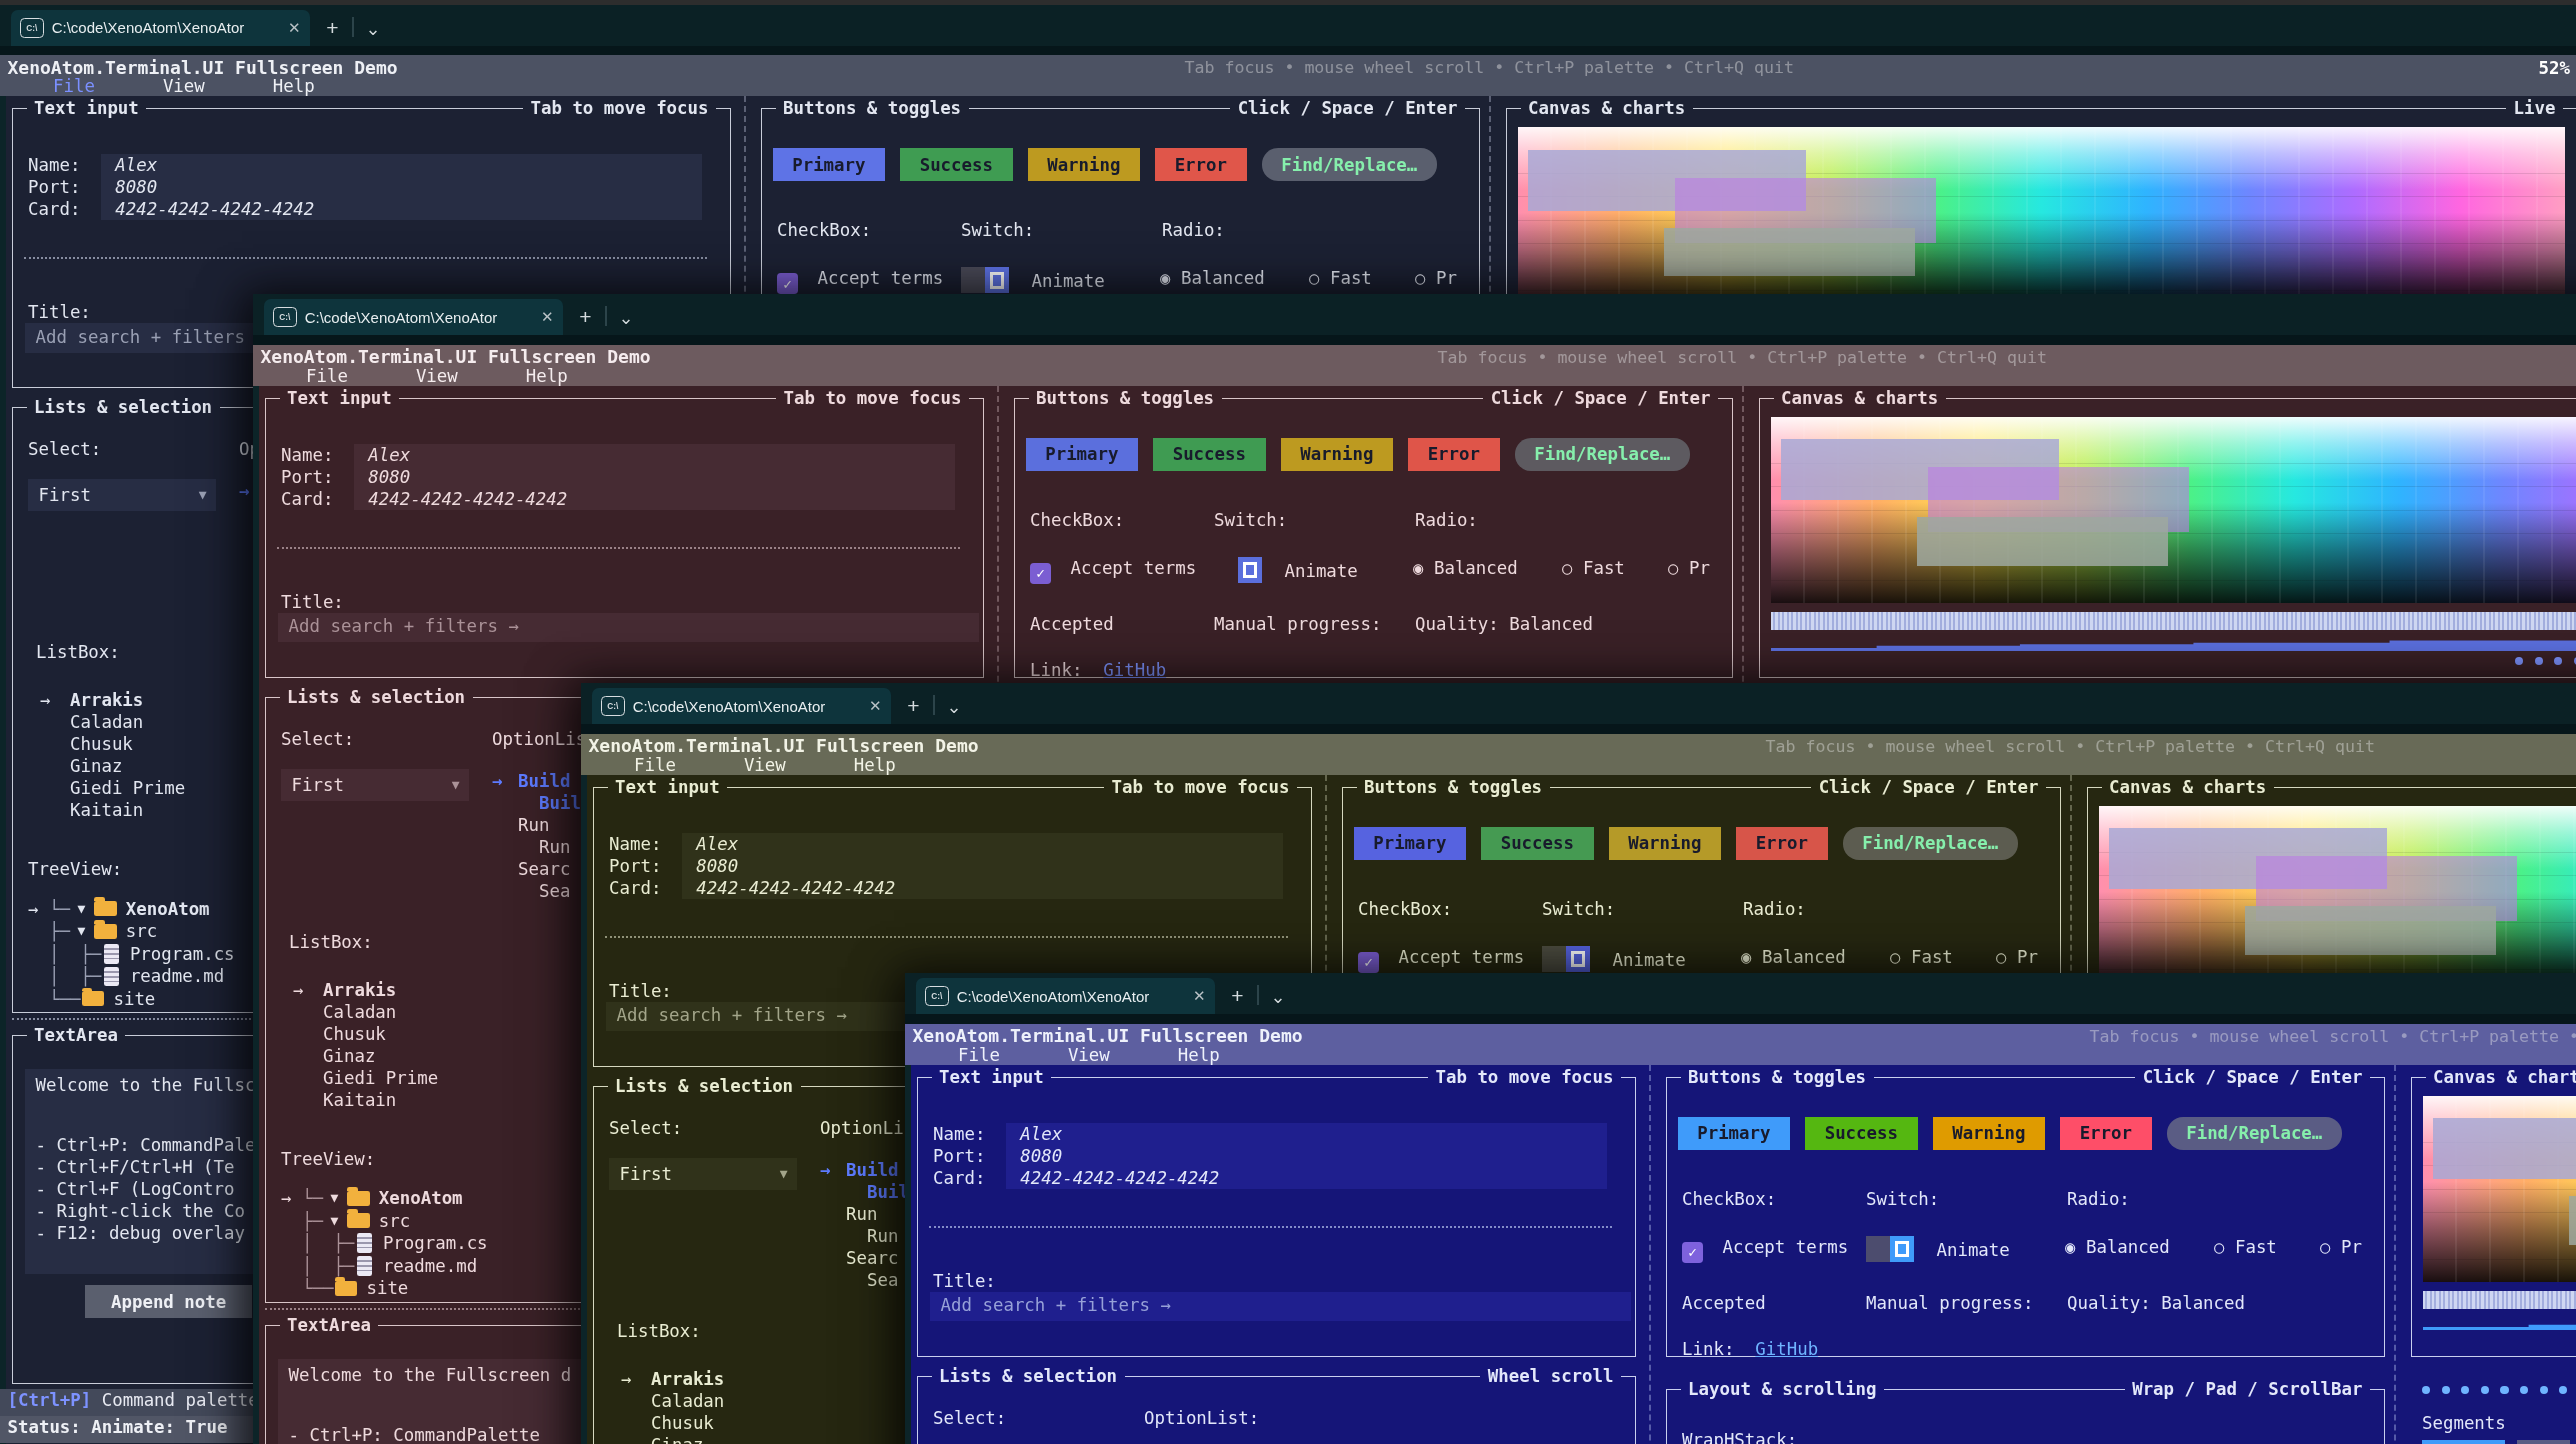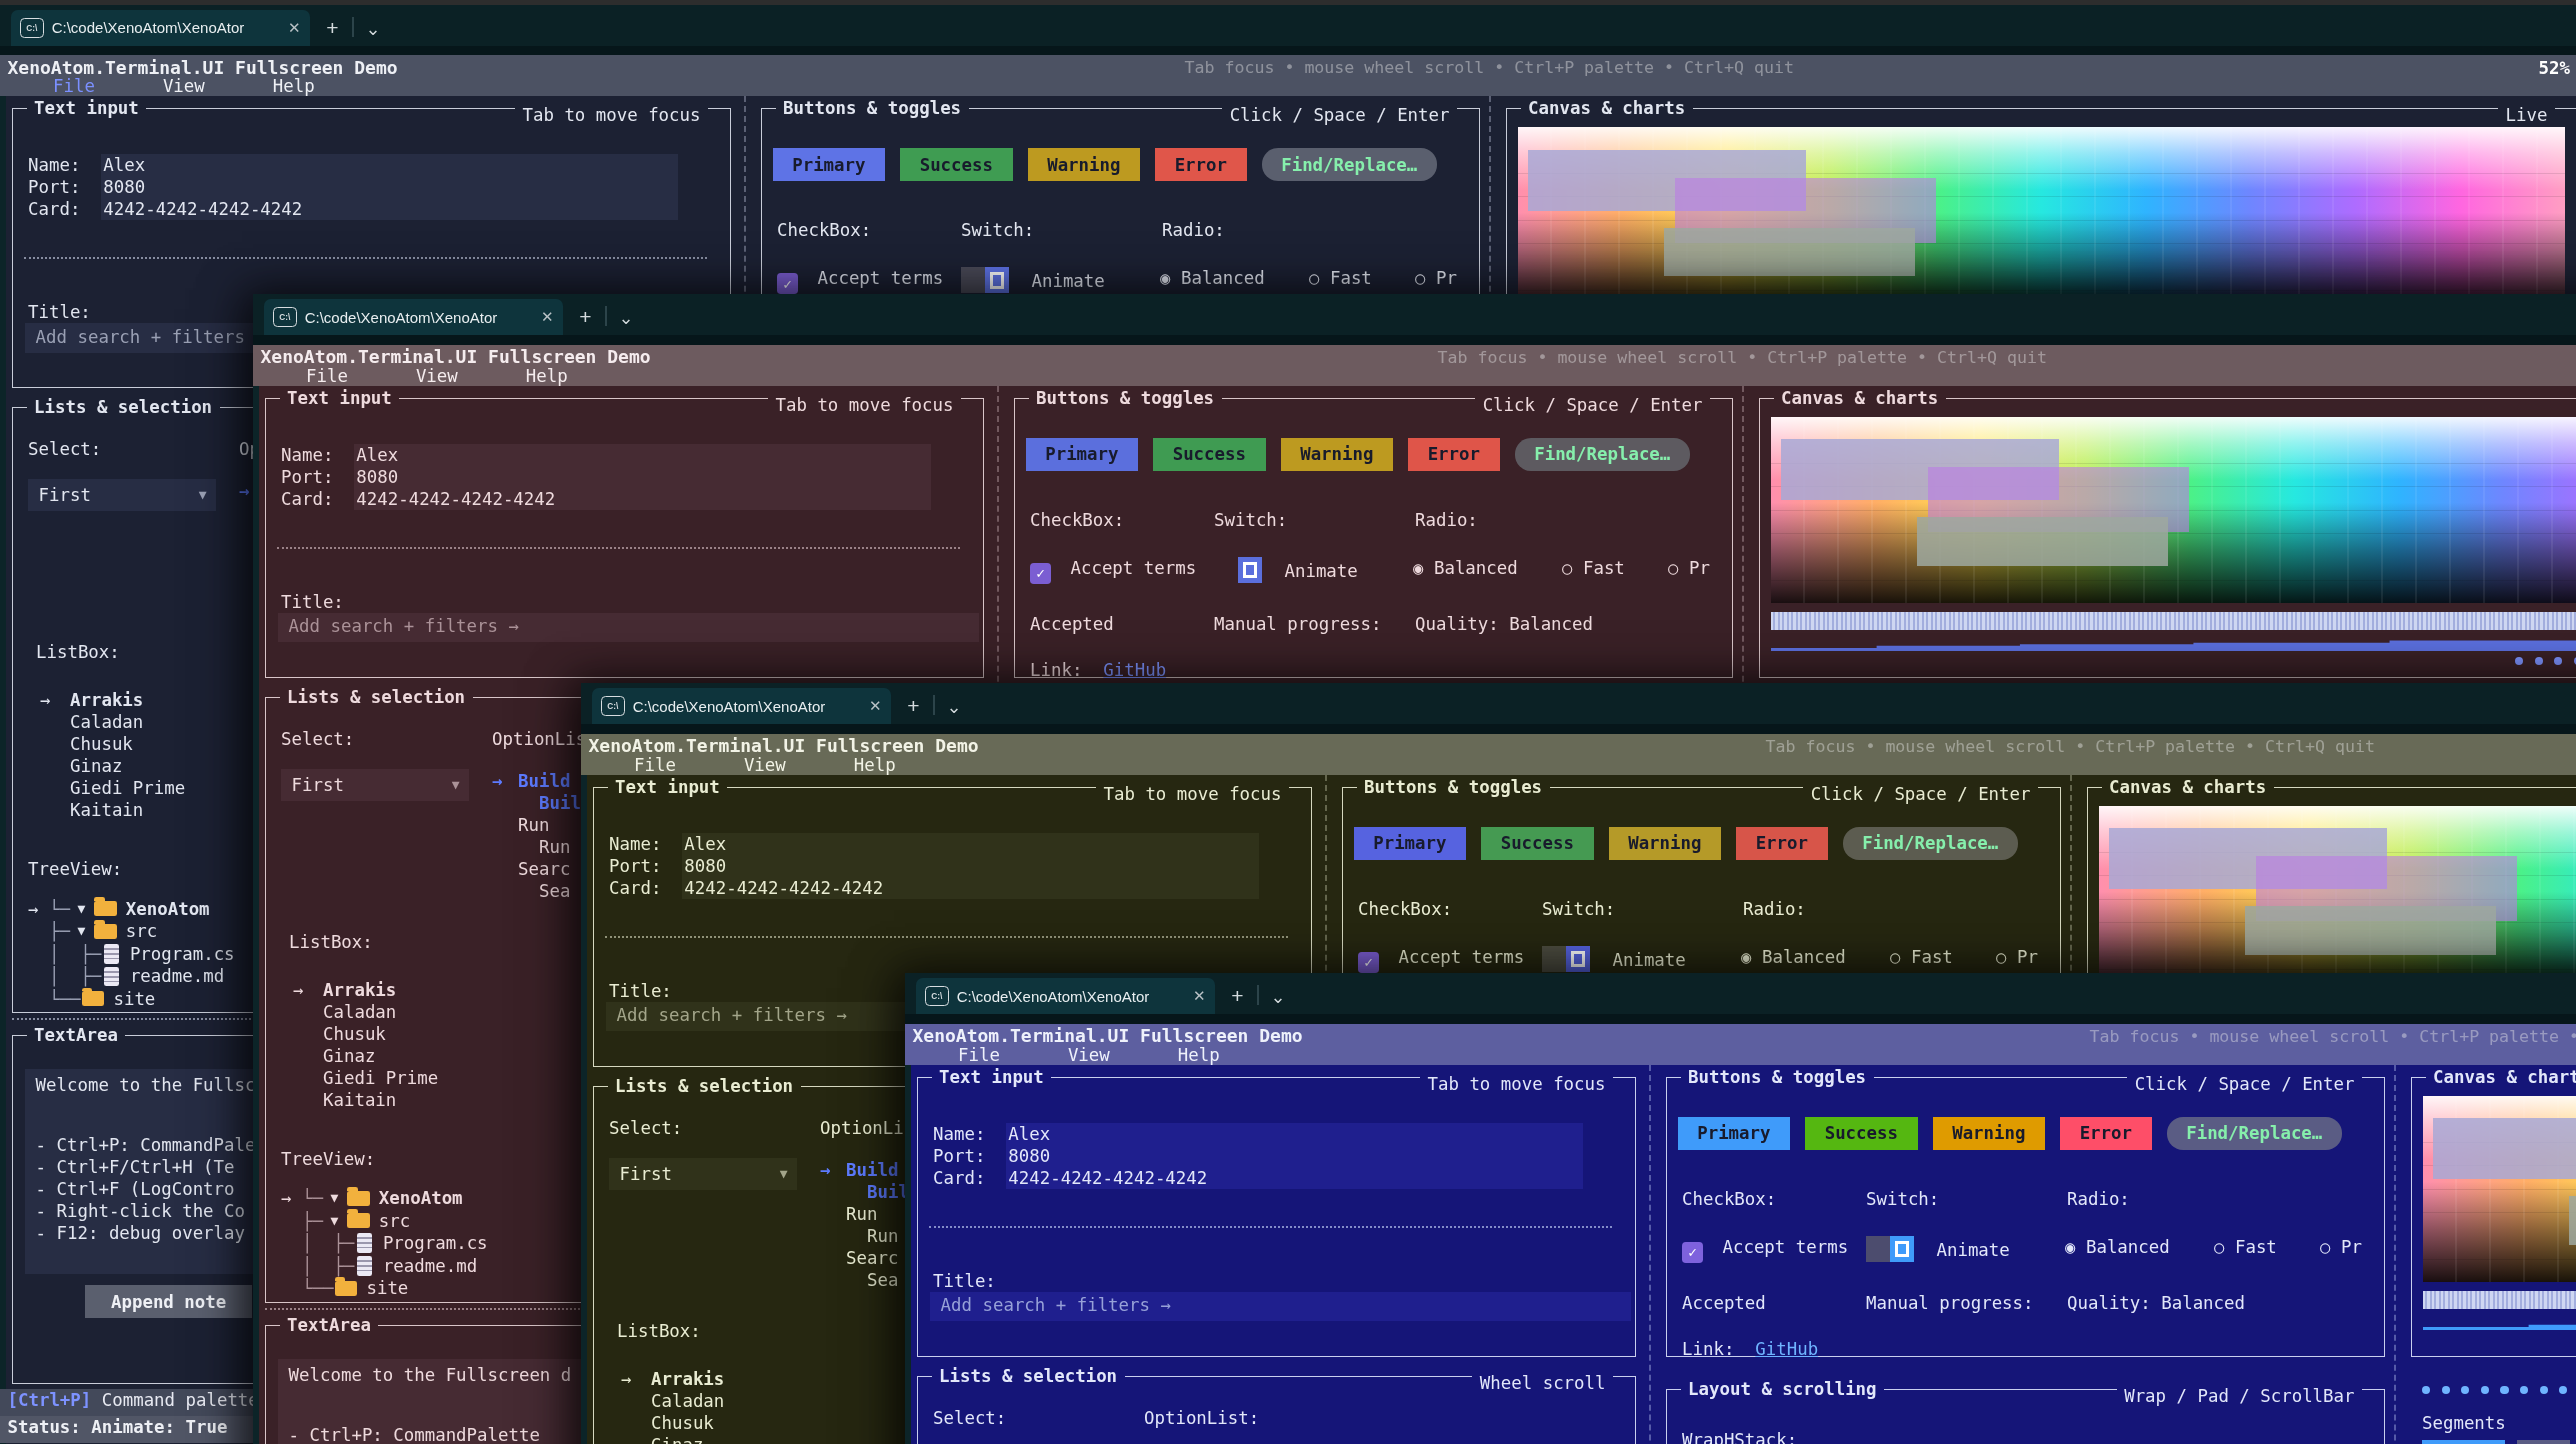--- a/index.html
+++ b/index.html
@@ -35,31 +35,31 @@
   .percent{position:absolute;right:13.6px;top:1.5px;font-weight:bold;font-size:17.4px;color:#fff;}
   .menubar{position:absolute;left:53px;top:21px;font-size:17.4px;display:flex;gap:68px;}
 
   .content{position:relative;height:1348px;background:var(--bg);color:var(--fg);
            border-left:6px solid var(--edge);font-size:17.4px;line-height:22px;}
 
   
   .panel{position:absolute;border:1.5px solid var(--border);}
   .plabel{position:absolute;top:-12px;left:13.6px;background:var(--bg);padding:0 7.5px;
           font-weight:bold;color:var(--fg);white-space:nowrap;}
-  .phint{position:absolute;top:-12px;right:22px;background:var(--bg);padding:0 7.5px;
-         font-weight:normal;color:var(--fg);white-space:nowrap;margin-top:7px;}
+  .phint{position:absolute;top:-12px;right:14px;background:var(--bg);padding:0 7.5px;
+         font-weight:bold;color:var(--fg);white-space:nowrap;}
   .p-textinput{left:6px;top:12px;width:717px;height:278px;}
   .p-buttons{left:755px;top:12px;width:717px;height:278px;}
   .p-canvas{left:1500px;top:12px;width:1070px;height:278px;}
   .p-lists{left:6px;top:311px;width:717px;height:604px;}
   .p-layout{left:755px;top:324px;width:717px;height:581px;}
   .p-textarea{left:6px;top:939px;width:717px;height:347px;}
 
   .row{position:absolute;white-space:nowrap;}
-  .val{display:inline-block;background:var(--input);padding:0 2px;min-width:573px;}
+  .val{display:inline-block;background:var(--input);padding:0 14px;min-width:573px;font-style:italic;}
   .dotsep{position:absolute;border-top:2.3px dotted var(--dim);opacity:.85;}
   .vsep{position:absolute;top:0;height:915px;border-left:2.3px dashed var(--dim);opacity:.5;}
   .dim{color:var(--dim);}
 
   
   .btnrow{position:absolute;left:10.6px;top:39px;display:flex;gap:15px;}
   .btn{height:33px;display:flex;align-items:center;padding:0 19.6px;font-weight:bold;color:#181b2c;}
   .b-primary{background:var(--accent);}
   .b-success{background:var(--success);}
   .b-warning{background:var(--warning);}

